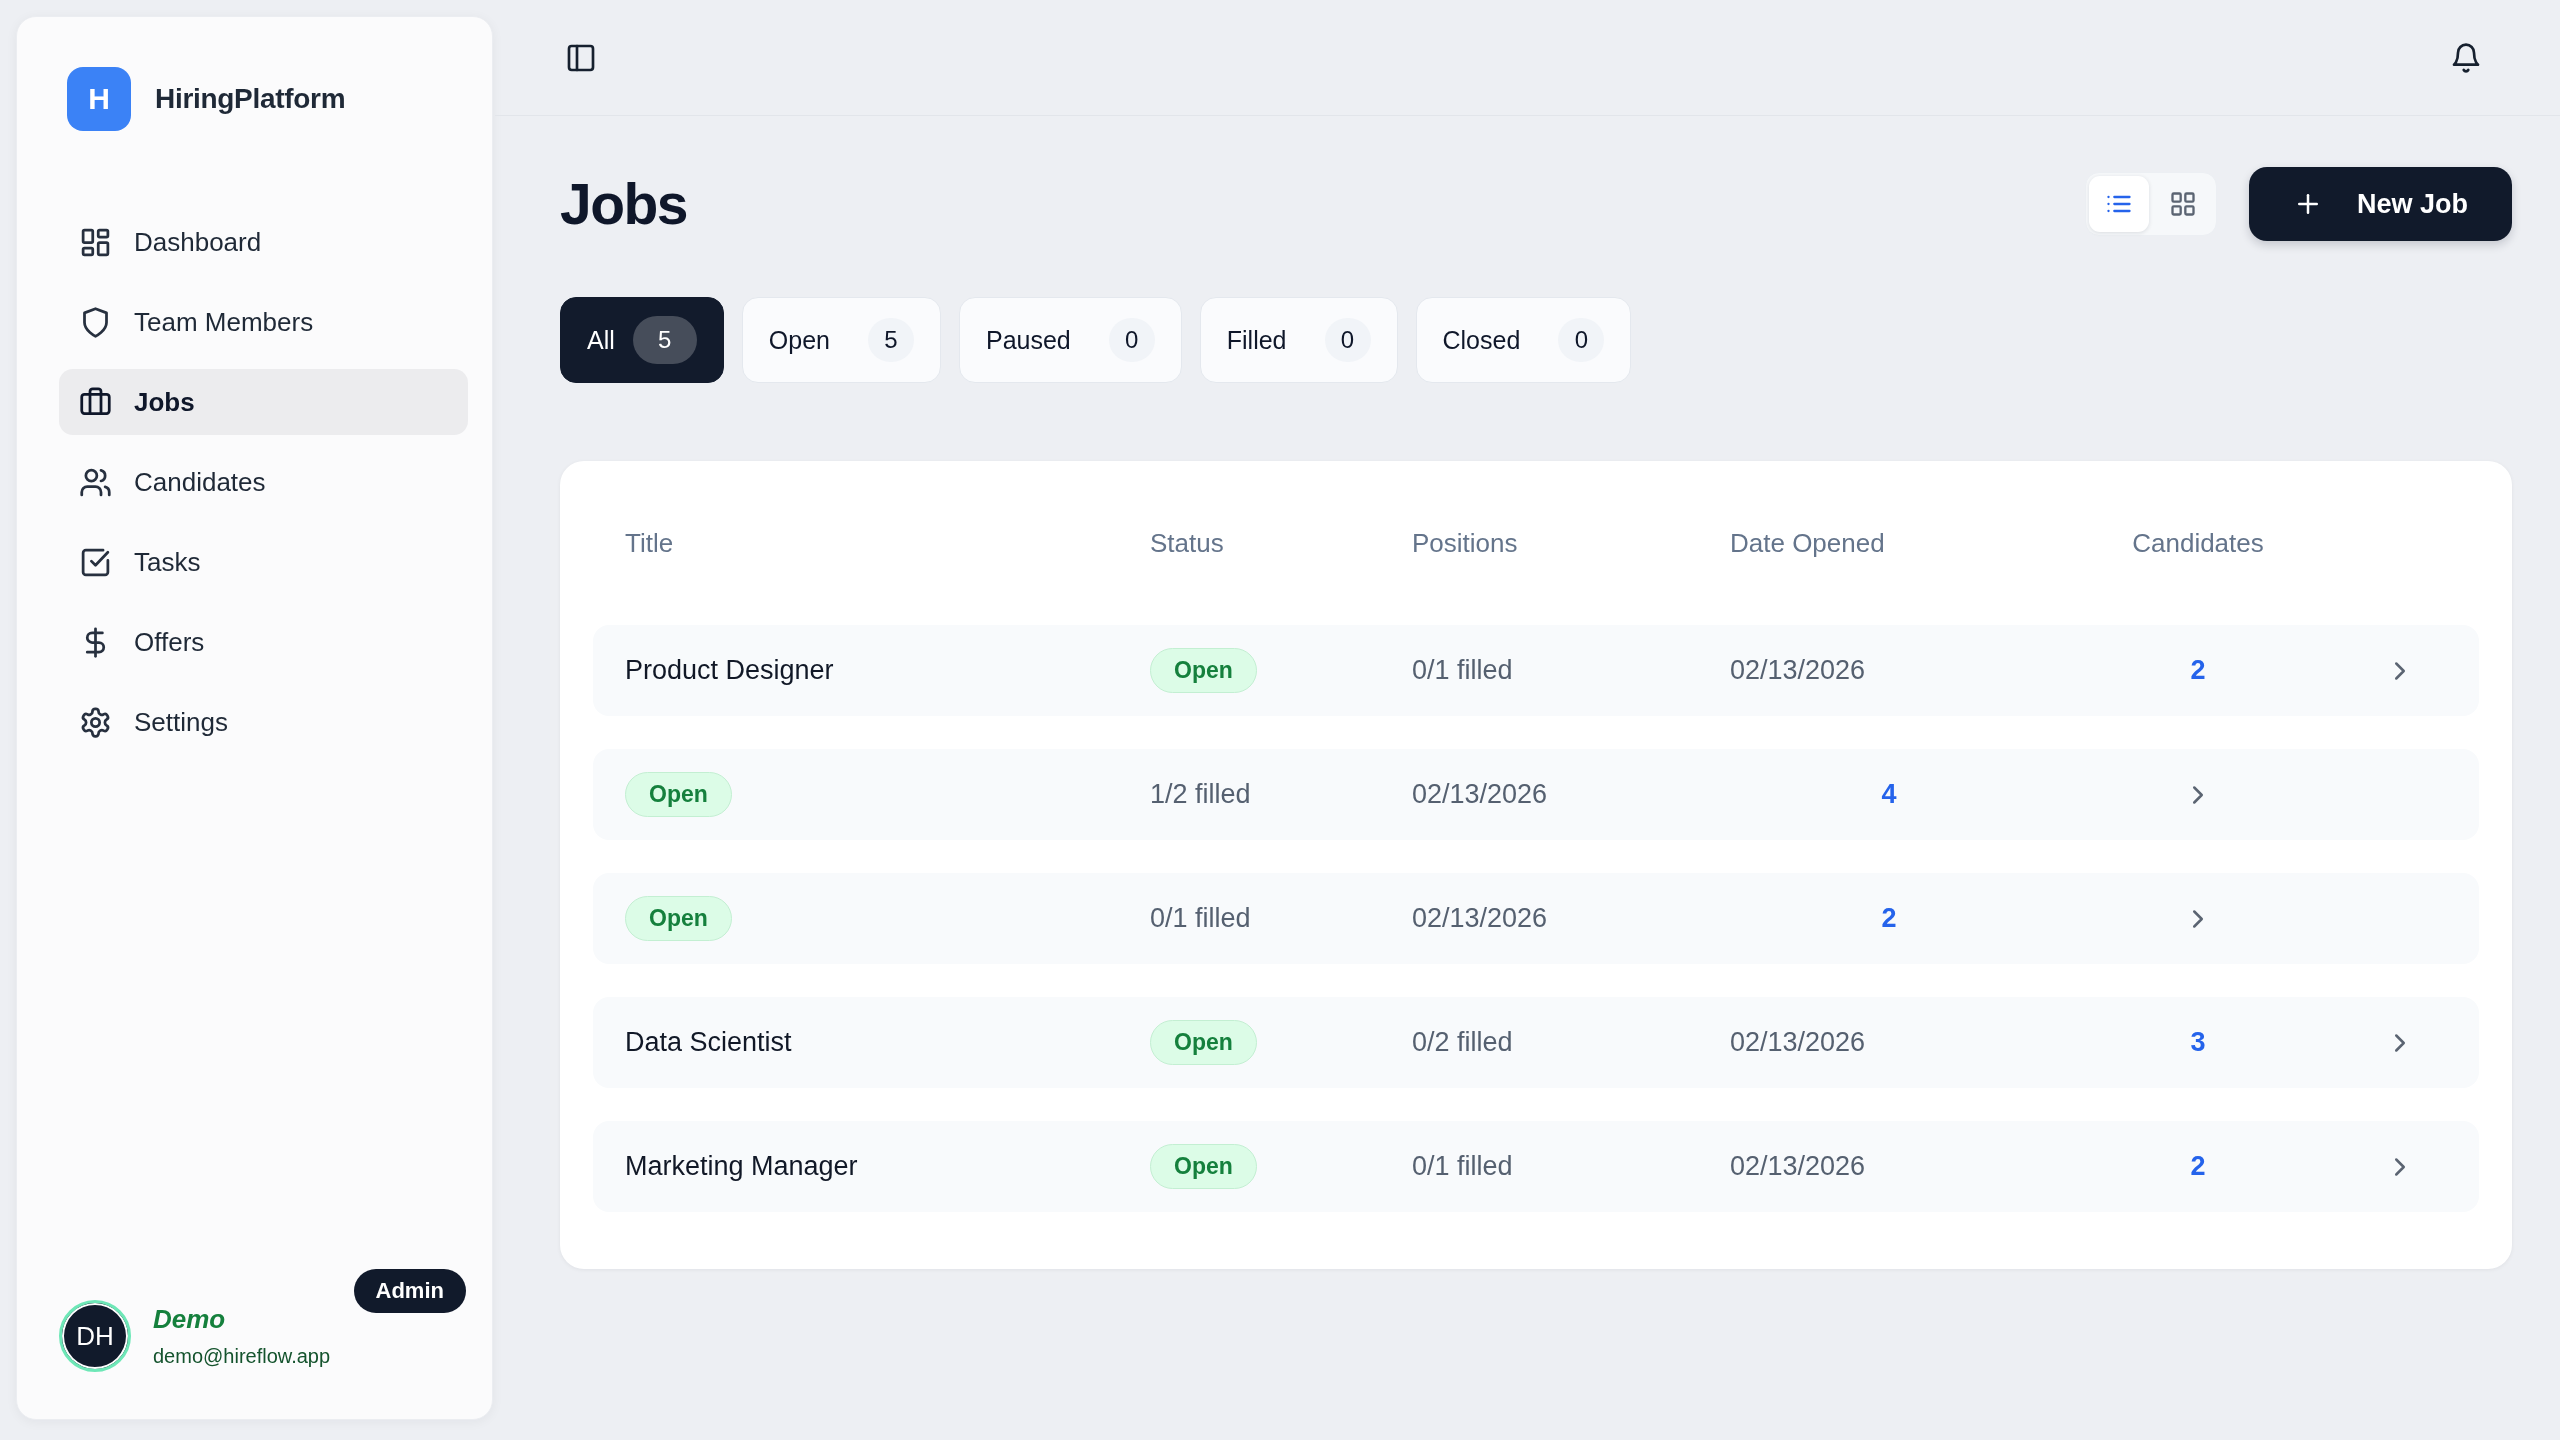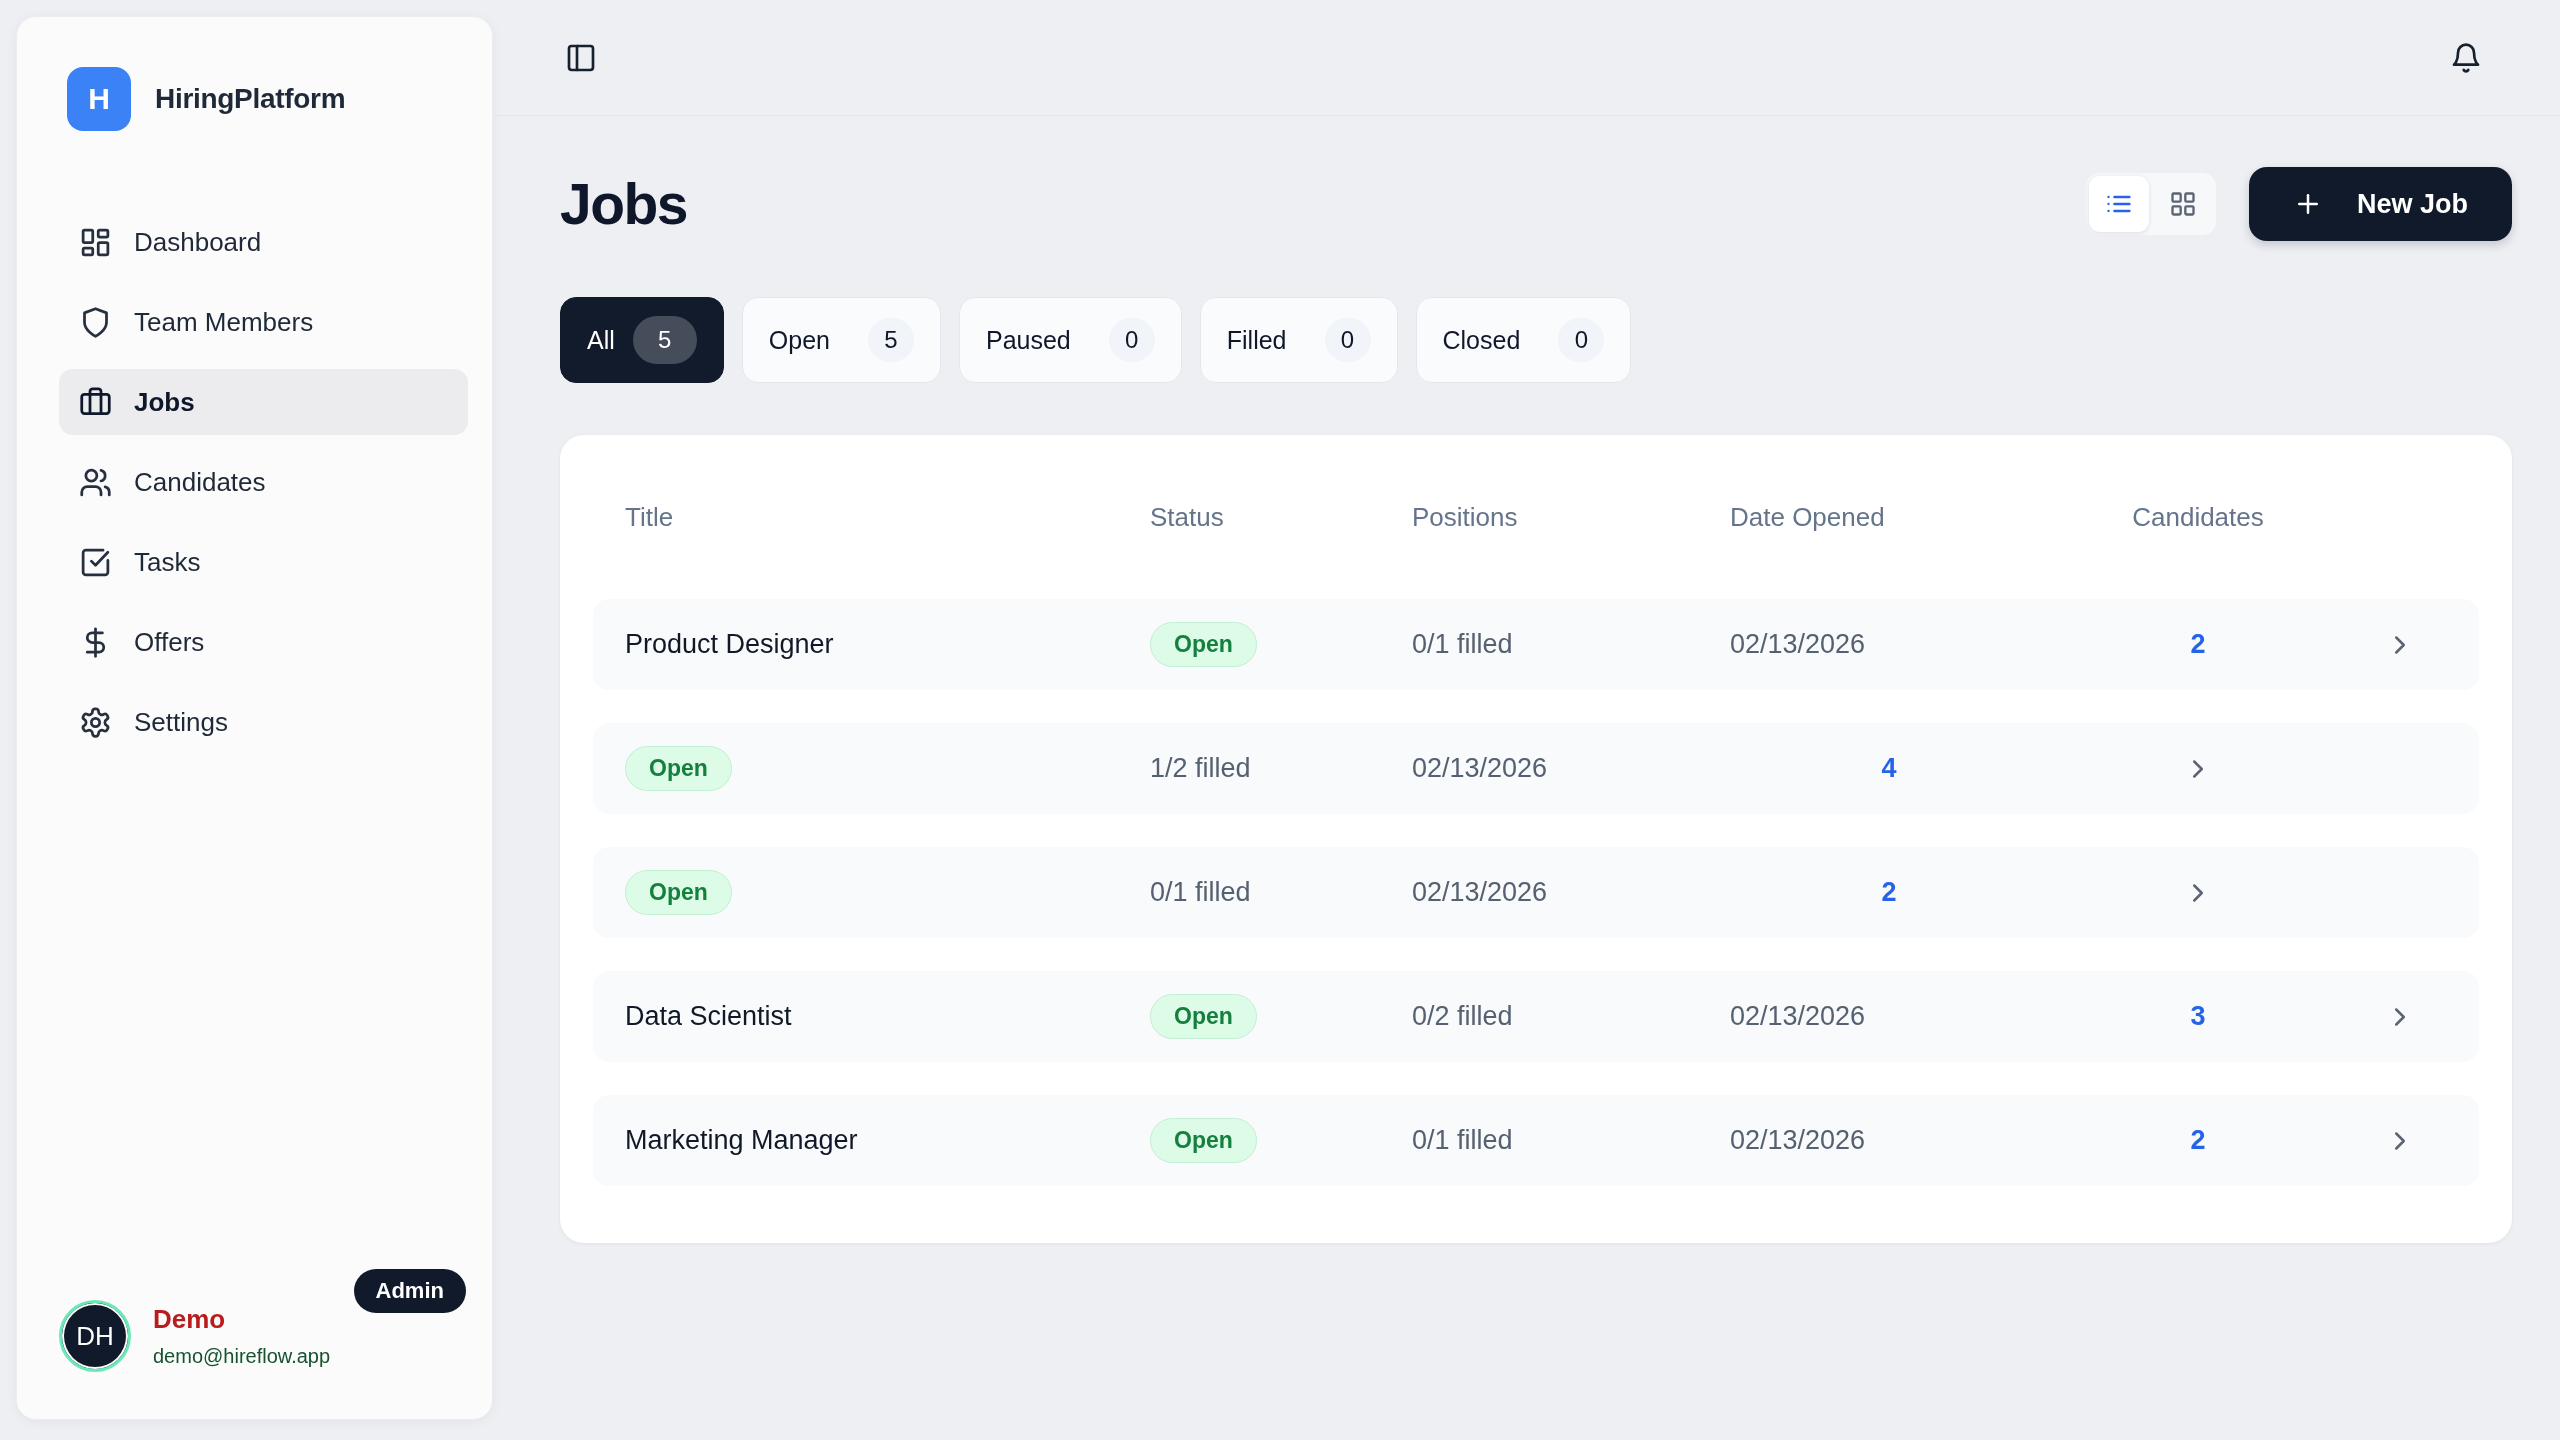--- a/index.html
+++ b/index.html
@@ -41,21 +41,21 @@
     position:absolute; left:0; right:0; bottom:0; height:152px;
     display:flex; align-items:center; padding:0 26px 14px 42px; cursor:pointer;
   }
   .avatar {
     width:72px; height:72px; border-radius:50%; background:#111a2b;
     border:3px solid #6ee7b7; box-shadow:0 0 0 2px #ffffff inset;
     display:flex; align-items:center; justify-content:center;
     color:#ffffff; font-size:26px; font-weight:500; flex:none;
   }
   .user-meta { margin-left:22px; flex:1; }
-  .user-name { font-size:26px; font-weight:600; color:#b91c1c; }
+  .user-name { font-size:26px; font-weight:600; color:#15803d;font-style:italic; }
   .user-email { font-size:20px; color:#14532d; margin-top:10px; }
   .role-badge {
     background:#111a2b; color:#ffffff; font-size:22px; font-weight:700;
     padding:9px 22px; border-radius:999px; align-self:flex-start; margin-top:2px;
   }
 
   
   .topbar {
     position:absolute; left:495px; right:0; top:0; height:116px;
     border-bottom:1px solid #e2e5ea;
@@ -98,21 +98,21 @@
     display:flex; align-items:center; gap:38px; height:86px; padding:0 26px;
     border-radius:16px; border:1.5px solid #e4e8ee; background:#fafbfd;
     font-size:25px; font-weight:500; color:#0f172a; cursor:pointer; font-family:inherit;
   }
   .filter-count { min-width:46px; padding:8px 12px; border-radius:999px; background:#f1f4f8; text-align:center; font-size:24px; }
   .filter-tab.active { background:#121b2c; border-color:#121b2c; color:#ffffff; gap:18px; }
   .filter-tab.active .filter-count { background:rgba(255,255,255,.22); color:#ffffff; min-width:64px; padding:10px 12px; }
 
   
   .card {
-    margin-top:52px; width:1952px; height:808px;
+    margin-top:78px; width:1952px; height:808px;
     background:#ffffff; border-radius:24px;
     box-shadow:0 1px 4px rgba(16,24,40,.06);
   }
   .tgrid {
     display:grid; grid-template-columns:525px 262px 318px 318px 300px 1fr;
     align-items:center; padding:0 28px 0 32px;
   }
   .thead { height:164px; margin:0 33px; color:#64748b; font-size:26px; font-weight:500; }
   .thead .c-cand { justify-self:center; }
   .trow {

